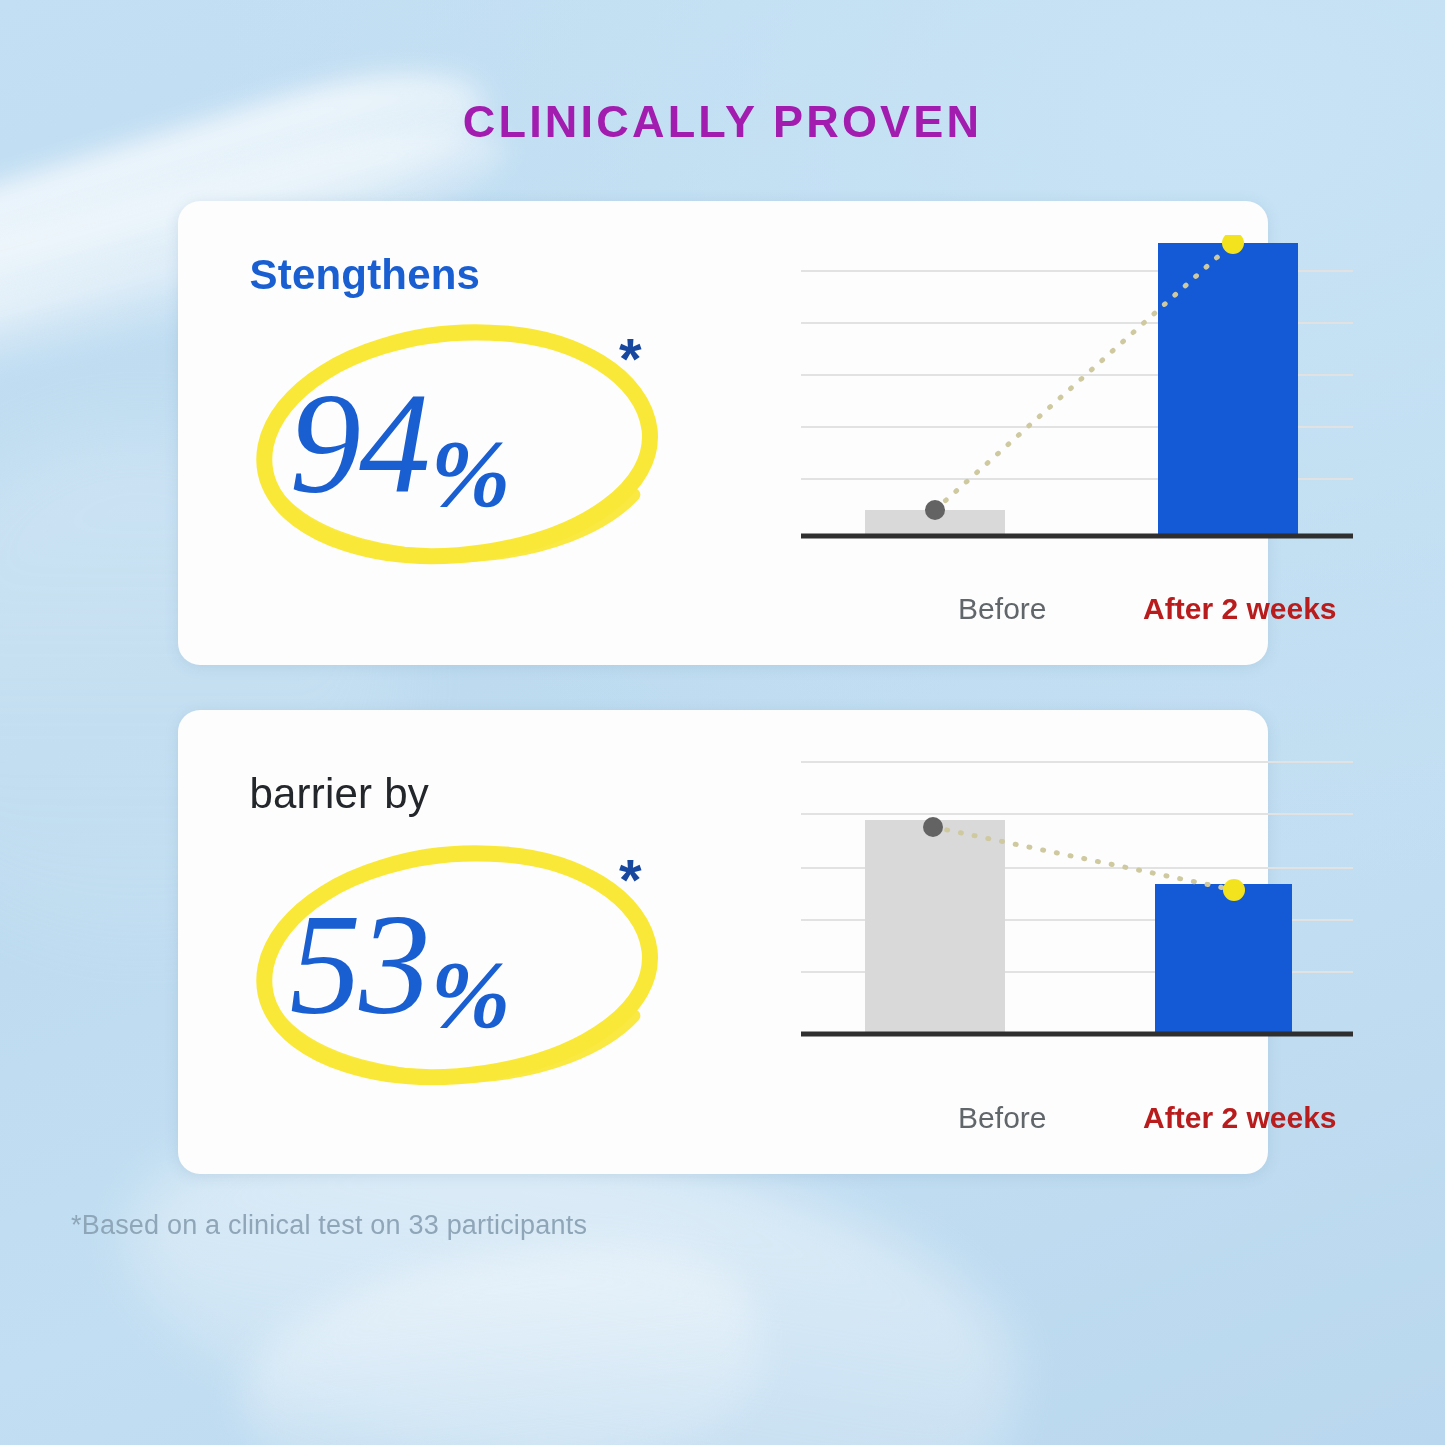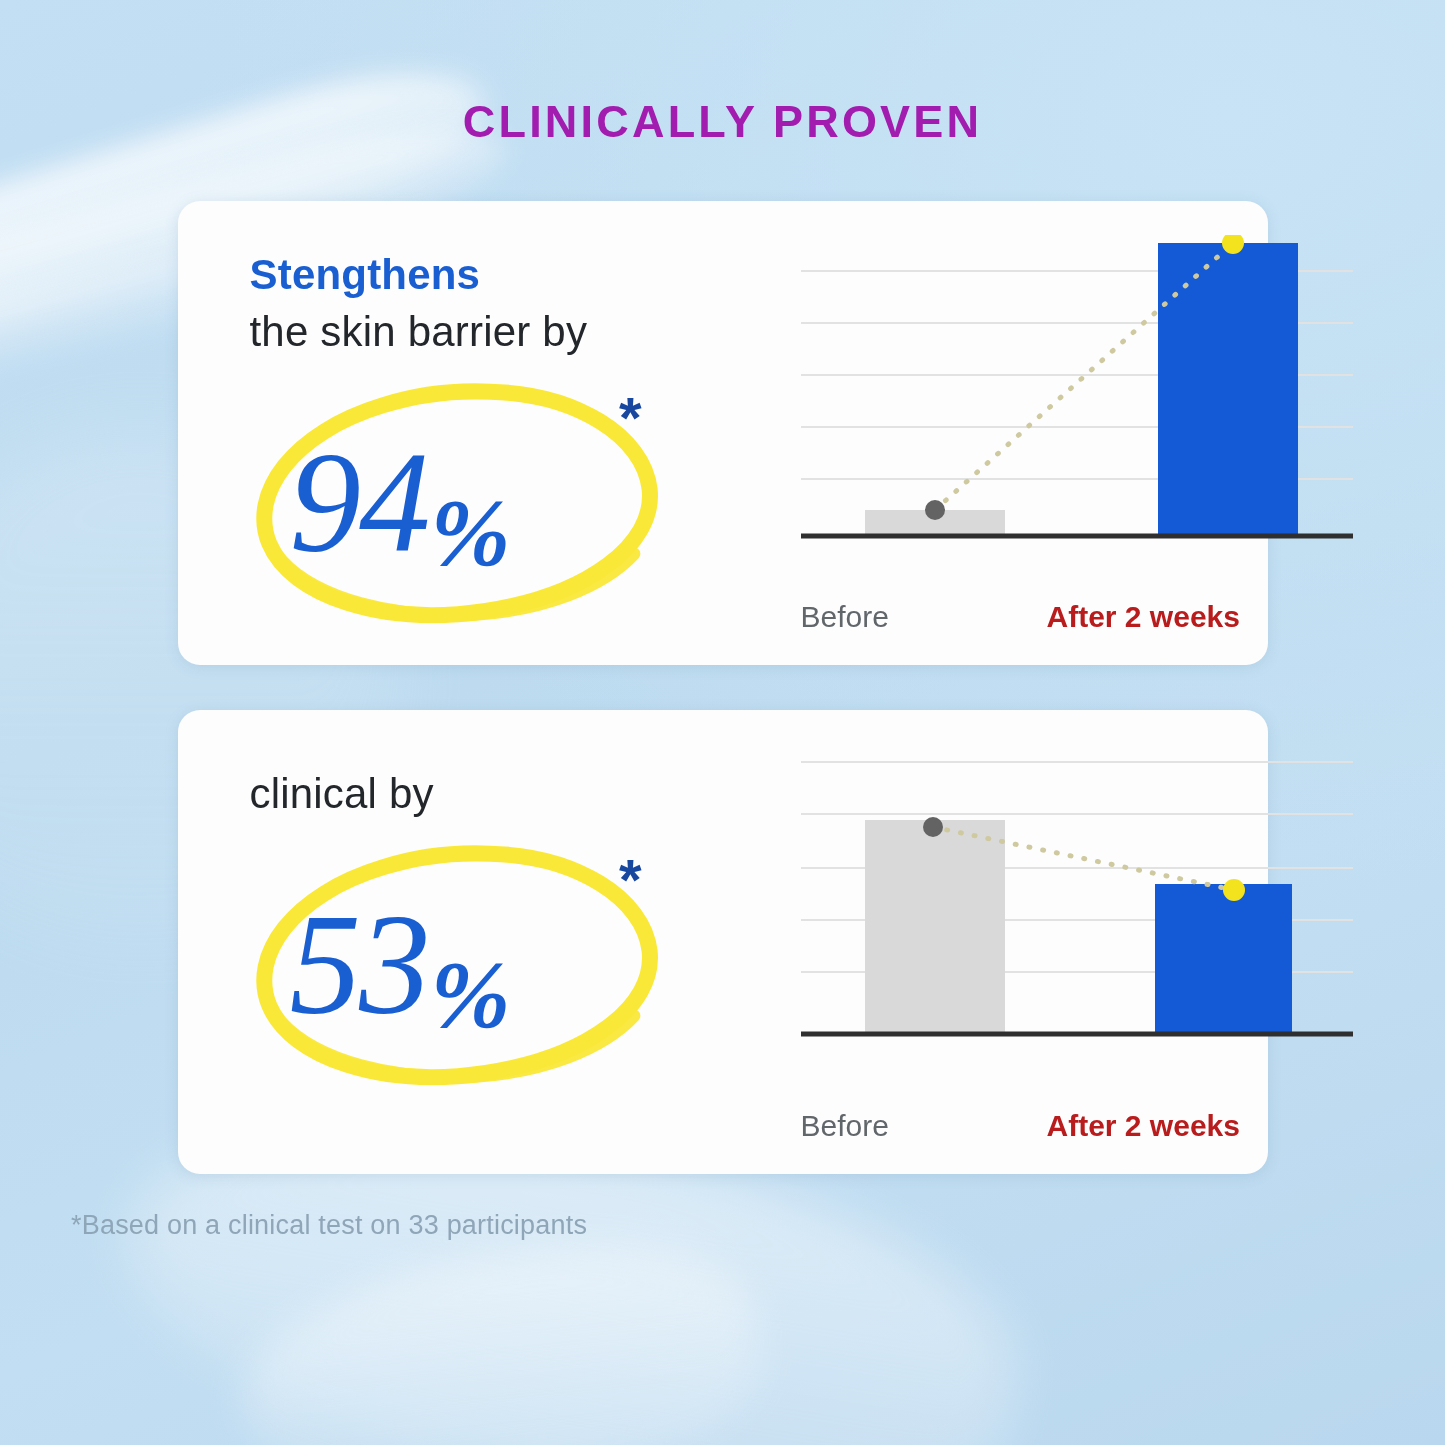--- a/index.html
+++ b/index.html
@@ -84,21 +84,21 @@
               font-family: "Liberation Sans", sans-serif;
               font-size: 58px; font-weight: 700; color: #17479f; line-height: 1; }
 
   
   .chart { position: relative; width: 560px; height: 400px; margin-left: 6px; }
   .chart svg { display: block; }
   .axis-labels {
     position: absolute; left: 0; right: 0; bottom: 4px; height: 44px;
     display: flex;
   }
-  .axis-label { font-size: 30px; text-align: left; line-height: 44px; margin-top: 8px; }
+  .axis-label { font-size: 30px; text-align: right; line-height: 44px; }
   .axis-label.before { color: #61666b; font-weight: 400; width: 246px; }
   .axis-label.after  { color: #b91c1c; font-weight: 700; width: 290px; }
 
   
   .footnote {
     position: relative; z-index: 2; width: 1323px; margin: 36px auto 0;
     padding-left: 10px;
     font-size: 27px; color: #8fa6b8; letter-spacing: .2px;
   }
 </style>
@@ -117,21 +117,20 @@
 
 <div class="header">
   <div class="title">CLINICALLY PROVEN</div>
 </div>
 
 <div class="cards">
 
   <div class="card">
     <div class="card-left">
       <div class="stat-head">Stengthens</div>
-      <div class="stat-sub">the skin barrier by</div>
 
       <div class="pct-wrap">
         <svg class="pct-ellipse" viewBox="0 0 410 248">
           <g fill="none" stroke="#fae838" stroke-linecap="round" stroke-width="16">
             <path d="M244 14 C330 19 396 64 400 117 C404 173 333 221 232 233
                      C128 245 38 211 18 158 C-1 107 46 48 136 24 C168 15 206 11 244 14 Z" transform="rotate(-2 205 124)"></path>
             <path d="M30 176 C64 215 140 238 219 236 C290 234 350 213 382 181" stroke-width="13" opacity=".95" transform="rotate(-2 205 124)"></path>
           </g>
         </svg>
         <div class="pct-text">
@@ -162,21 +161,21 @@
         <div class="axis-labels">
           <div class="axis-label before">Before</div>
           <div class="axis-label after">After 2 weeks</div>
         </div>
       </div>
     </div>
   </div>
 
   <div class="card">
     <div class="card-left">
-      <div class="stat-sub">clinical by</div>
+      <div class="stat-sub">barrier by</div>
 
       <div class="pct-wrap">
         <svg class="pct-ellipse" viewBox="0 0 410 248">
           <g fill="none" stroke="#fae838" stroke-linecap="round" stroke-width="16">
             <path d="M244 14 C330 19 396 64 400 117 C404 173 333 221 232 233
                      C128 245 38 211 18 158 C-1 107 46 48 136 24 C168 15 206 11 244 14 Z" transform="rotate(-2 205 124)"></path>
             <path d="M30 176 C64 215 140 238 219 236 C290 234 350 213 382 181" stroke-width="13" opacity=".95" transform="rotate(-2 205 124)"></path>
           </g>
         </svg>
         <div class="pct-text">

